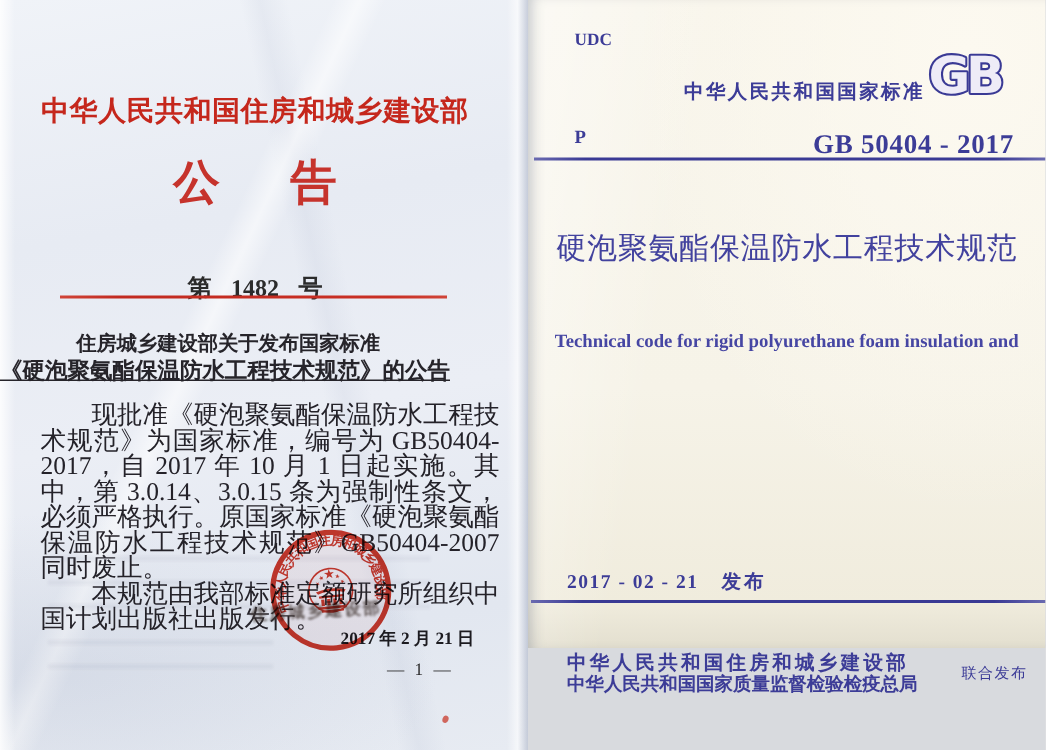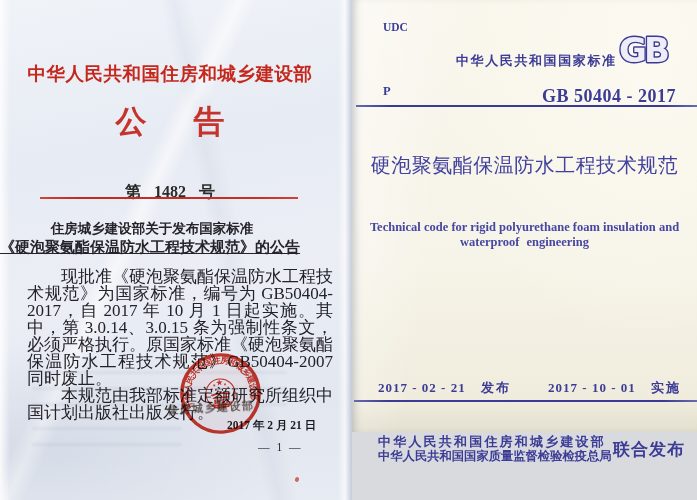--- a/index.html
+++ b/index.html
@@ -82,21 +82,21 @@
 
   .dates-row { position:absolute; left:26px; right:16px; top:379px; display:flex;
     justify-content:space-between; font-size:13px; font-weight:bold; white-space:nowrap; }
   .d-num { letter-spacing:1px; }
   .d-label { margin-left:12px; letter-spacing:2px; }
 
   .publishers { position:absolute; left:26px; right:12px; top:434px; display:flex;
     align-items:center; justify-content:space-between; }
   .pub1 { font-size:13px; letter-spacing:2.2px; font-weight:bold; white-space:nowrap; line-height:15px; }
   .pub2 { font-size:12.3px; letter-spacing:0; font-weight:bold; white-space:nowrap; line-height:15px; }
-  .joint { font-size:17px; font-weight:bold; letter-spacing:1px; white-space:nowrap; }
+  .joint { font-size:10px; font-weight:normal; letter-spacing:1px; white-space:nowrap; }
 </style>
 </head>
 <body>
 
 <div class="stage">
 
   <section class="page-left">
     <div class="ministry-title">中华人民共和国住房和城乡建设部</div>
 
     <div class="gonggao">
@@ -160,31 +160,26 @@
       <text x="32" y="30" text-anchor="middle" font-family="'DejaVu Sans', sans-serif" font-size="34" font-weight="bold" letter-spacing="-3" fill="#eeecf7" stroke="#3a3a95" stroke-width="2.8" paint-order="stroke" stroke-linejoin="round">GB</text>
     </svg>
 
     <div class="p-label">P</div>
     <div class="std-number">GB 50404 - 2017</div>
     <div class="rule rule-top"></div>
 
     <div class="title-cn">硬泡聚氨酯保温防水工程技术规范</div>
     <div class="title-en">
       <div class="en1">Technical code for rigid polyurethane foam insulation and</div>
-      <div class="en2">waterproof engineering</div>
     </div>
 
     <div class="dates-row">
       <div class="date-item">
         <span class="d-num">2017 - 02 - 21</span>
         <span class="d-label">发布</span>
-      </div>
-      <div class="date-item">
-        <span class="d-num">2017 - 10 - 01</span>
-        <span class="d-label">实施</span>
       </div>
     </div>
 
     <div class="rule rule-bottom"></div>
 
     <div class="publishers">
       <div class="pub-lines">
         <div class="pub1">中华人民共和国住房和城乡建设部</div>
         <div class="pub2">中华人民共和国国家质量监督检验检疫总局</div>
       </div>

